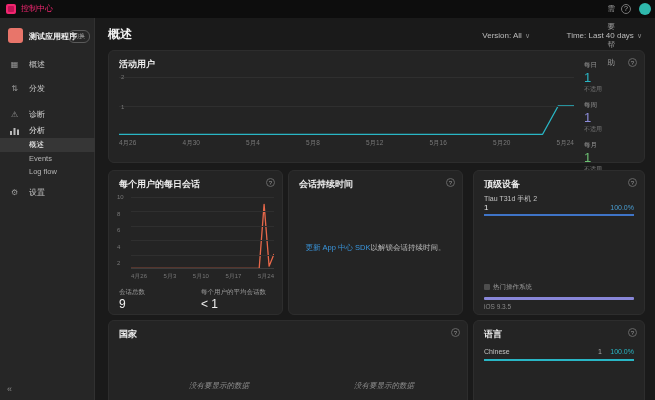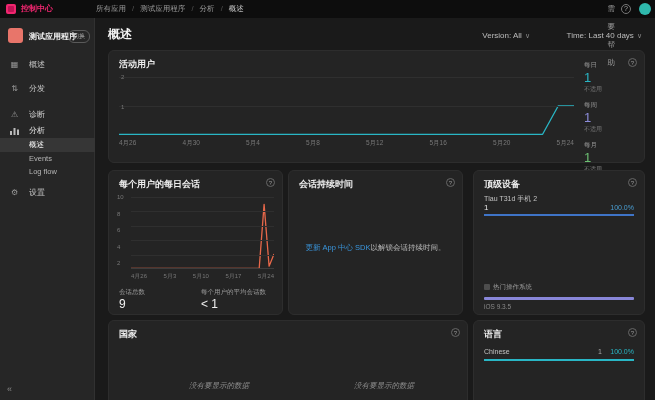--- a/index.html
+++ b/index.html
@@ -3,21 +3,21 @@
 <meta charset="utf-8">
 <style>
   html,body{margin:0;padding:0;background:#000;}
   *{box-sizing:border-box;}
   .screen{position:relative;width:655px;height:400px;overflow:hidden;
     font-family:"Liberation Sans","DejaVu Sans",sans-serif;background:#1a1a1a;color:#ddd;}
   
   .topbar{position:absolute;left:0;top:0;width:655px;height:18px;background:#0d0d0d;z-index:5;}
   .logo-icon{position:absolute;left:6px;top:4px;width:10px;height:10px;border-radius:2px;background:#f0266f;}
   .logo-icon:after{content:"";position:absolute;left:2px;top:2px;width:6px;height:6px;border-radius:1px;background:#c01355;}
-  .logo-text{position:absolute;left:21px;top:0;line-height:18px;font-size:8px;font-weight:bold;color:#f0266f;}
+  .logo-text{position:absolute;left:21px;top:0;line-height:18px;font-size:8px;font-weight:normal;color:#f0266f;}
   .crumbs{position:absolute;left:96px;top:0;line-height:18px;font-size:7.5px;color:#9a9a9a;}
   .crumbs .sep{color:#555;margin:0 4px;}
   .crumbs .crumb{color:#9a9a9a;cursor:pointer;}
   .crumbs .crumb.last{color:#c9c9c9;}
   .top-right{position:absolute;right:0;top:0;height:18px;}
   .help-label{position:absolute;right:40px;top:0;line-height:18px;font-size:7.5px;color:#9a9a9a;}
   .help-circle{position:absolute;right:24px;top:4px;width:10px;height:10px;border:1px solid #777;border-radius:50%;
     font-size:7px;line-height:8px;text-align:center;color:#aaa;}
   .avatar{position:absolute;right:4px;top:3px;width:12px;height:12px;border-radius:50%;background:#2fb9ad;}
   
@@ -97,29 +97,20 @@
   .lang-bar{position:absolute;left:10px;right:10px;top:38px;height:2px;background:#29b6c5;}
 </style>
 </head>
 <body>
 
 <div class="screen">
 
   <div class="topbar">
     <div class="logo-icon"></div>
     <div class="logo-text">控制中心</div>
-    <div class="crumbs">
-      <span class="crumb">所有应用</span>
-      <span class="sep">/</span>
-      <span class="crumb">测试应用程序</span>
-      <span class="sep">/</span>
-      <span class="crumb">分析</span>
-      <span class="sep">/</span>
-      <span class="crumb last">概述</span>
-    </div>
     <div class="top-right">
       <span class="help-label">需要帮助</span>
       <span class="help-circle">?</span>
       <span class="avatar"></span>
     </div>
   </div>
 
   <div class="sidebar">
     <div class="app-row">
       <div class="app-icon"></div>

